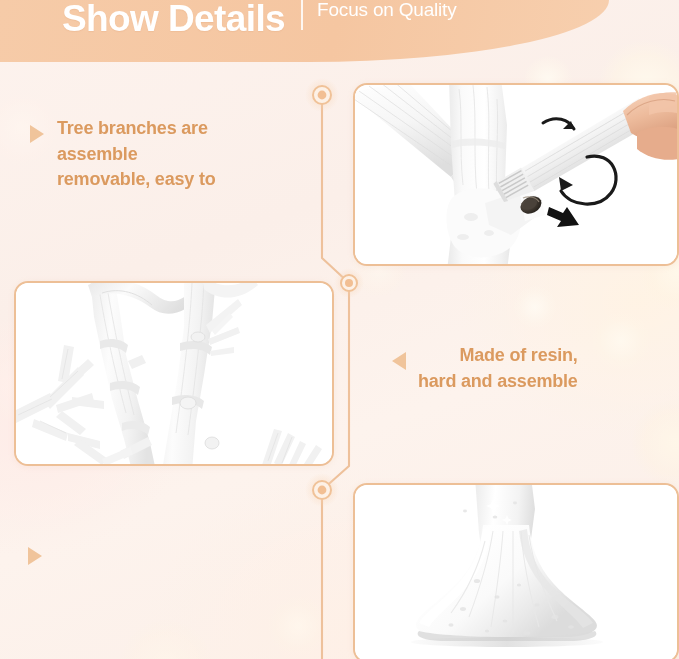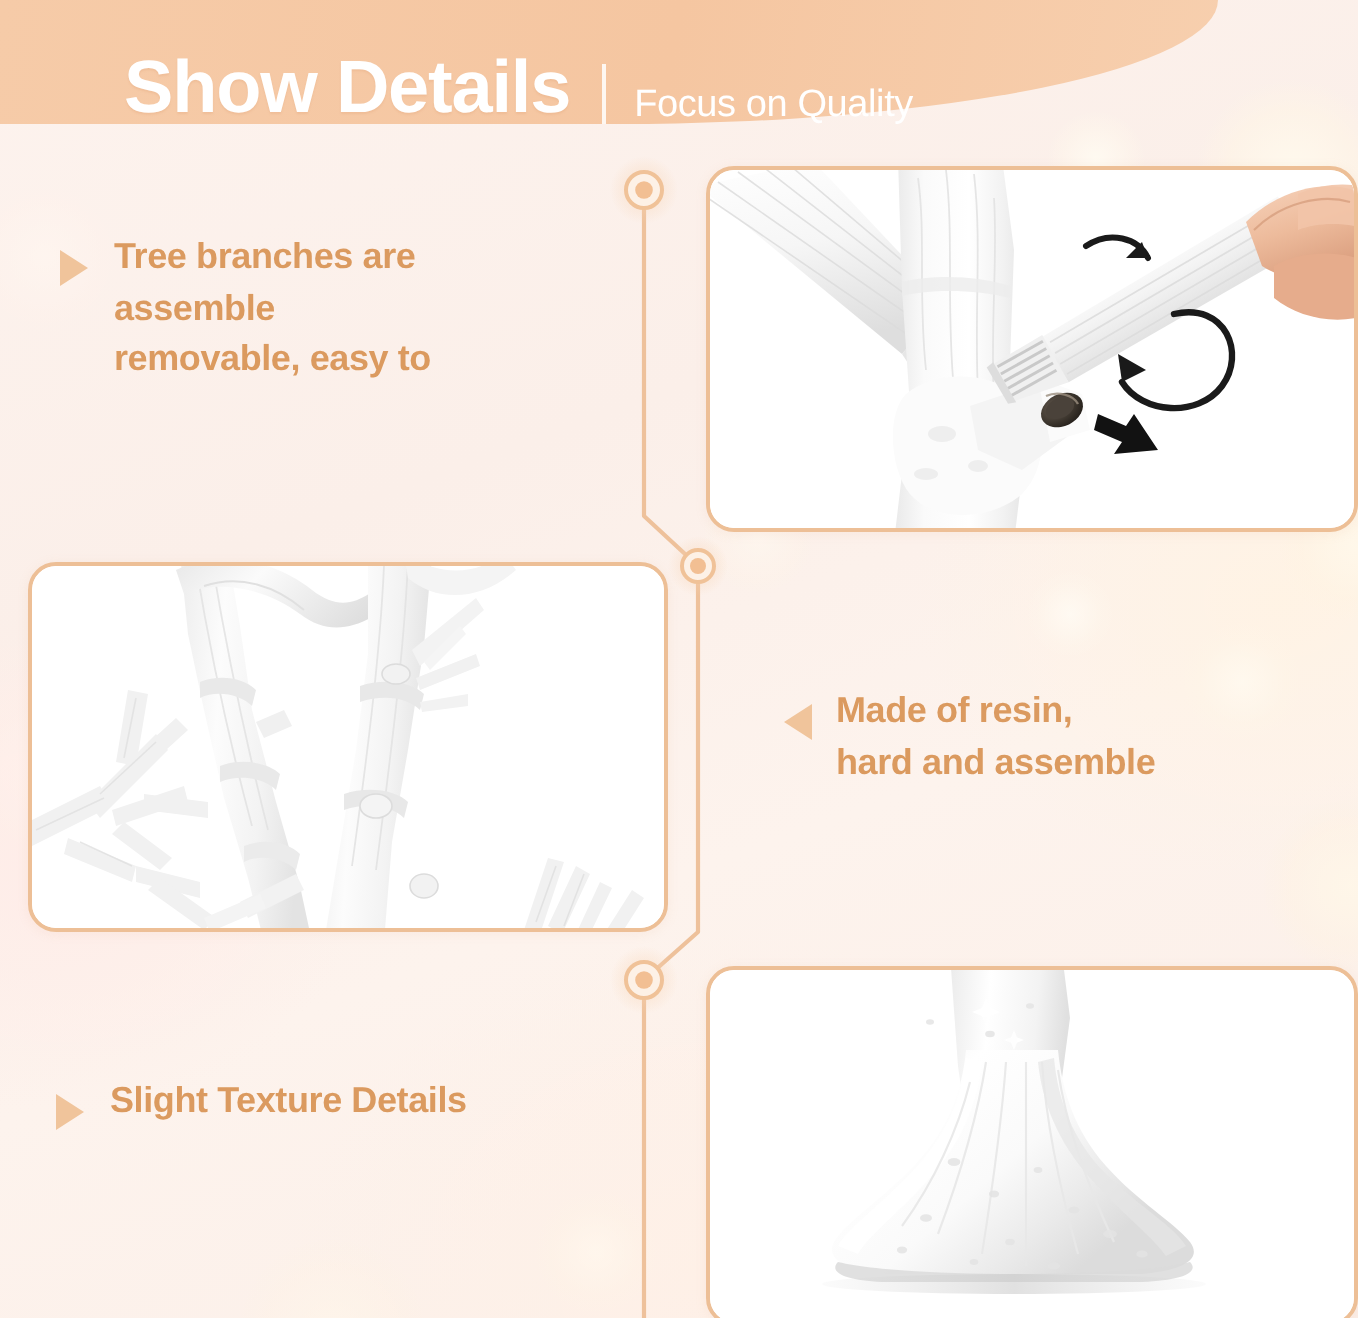--- a/index.html
+++ b/index.html
@@ -34,21 +34,21 @@
   .banner {
     position: absolute;
     left: 0;
     top: 0;
     width: 609px;
     height: 62px;
     background: linear-gradient(100deg, #f6cba8 0%, #f5c6a1 55%, #f7cfae 100%);
     border-bottom-right-radius: 300px 62px;
     border-top-right-radius: 0;
     display: flex;
-    align-items: flex-end;
+    align-items: flex-start;
     z-index: 6;
   }
   .banner-title {
     margin-left: 62px;
     color: #ffffff;
     font-size: 37px;
     font-weight: 700;
     letter-spacing: -0.6px;
     line-height: 1;
     text-shadow: 0 1px 1px rgba(222,160,115,0.25);
@@ -128,21 +128,21 @@
     border-top: 9px solid transparent;
     border-bottom: 9px solid transparent;
     border-right: 14px solid #f0c49b;
     margin-right: 12px;
   }
   .tb-lines { display: block; }
   .tb-line { display: block; white-space: nowrap; }
   .tb-line.indent { padding-left: 8px; }
 
   #text-block-1 { left: 30px;  top: 116px; width: 300px; }
-  #text-block-2 { left: 392px; top: 343px; width: 270px; }
+  #text-block-2 { left: 392px; top: 343px; width: 270px; text-align: right; }
   #text-block-3 { left: 28px;  top: 538px; width: 300px; }
 </style>
 </head>
 <body>
 
 <div id="page">
 
   <div class="bokeh" style="left:598px;top:40px;width:96px;height:96px;background:radial-gradient(circle,rgba(255,250,238,0.95) 0%,rgba(255,246,230,0.55) 48%,rgba(255,246,230,0) 72%);"></div>
   <div class="bokeh" style="left:524px;top:56px;width:48px;height:48px;background:radial-gradient(circle,rgba(255,251,242,0.9) 0%,rgba(255,248,236,0.4) 50%,rgba(255,248,236,0) 74%);"></div>
   <div class="bokeh" style="left:617px;top:140px;width:66px;height:66px;background:radial-gradient(circle,rgba(255,249,236,0.85) 0%,rgba(255,246,230,0.35) 52%,rgba(255,246,230,0) 76%);"></div>
@@ -500,18 +500,17 @@
         <span class="tb-line">Made of resin,</span>
         <span class="tb-line">hard and assemble</span>
       </span>
     </div>
   </div>
 
   <div class="textblock" id="text-block-3">
     <div class="tb-row">
       <span class="bullet bullet-right"></span>
       <span class="tb-lines">
-        <span class="tb-line">Slight Texture Details</span>
       </span>
     </div>
   </div>
 
 </div>
 
 </body></html>

